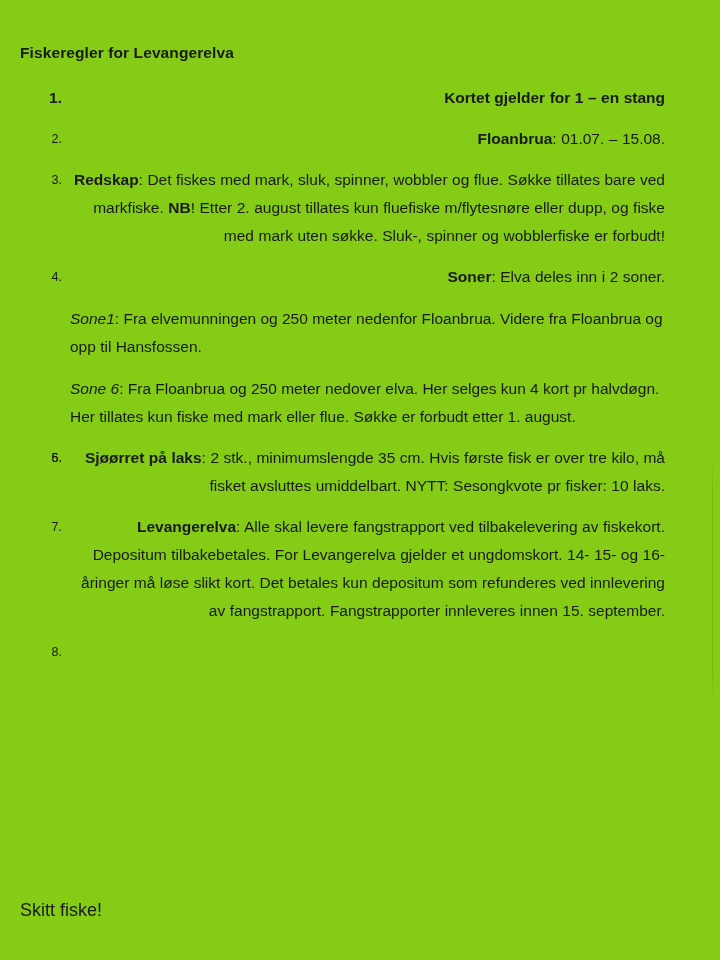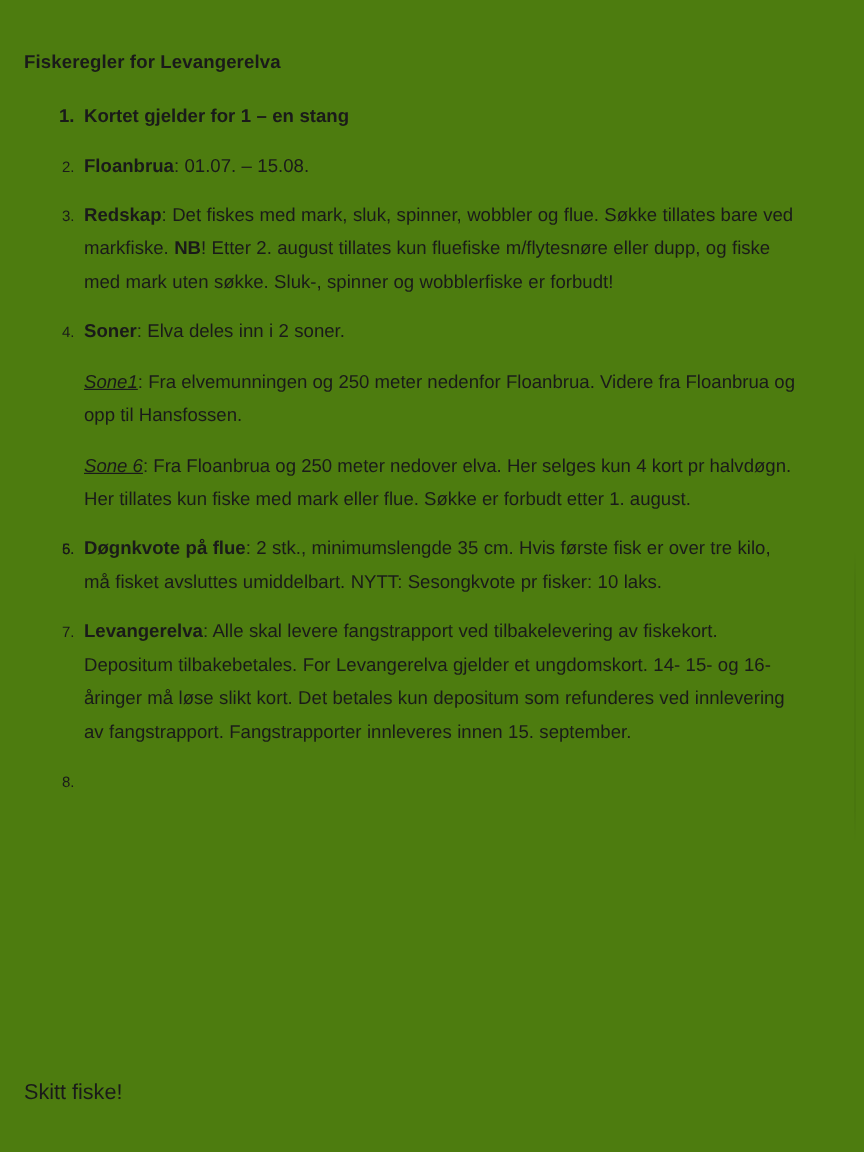--- a/index.html
+++ b/index.html
@@ -14,21 +14,21 @@
     overflow: hidden;
     font-family: "Liberation Sans", "DejaVu Sans", sans-serif;
     color: #1a1a1a;
     position: relative;
     -webkit-font-smoothing: antialiased;
   }
 
   .page {
     position: absolute;
     inset: 0;
-    background: #4d7c0f;
+    background: #84cc16;
   }
 
   
   .scan-line {
     position: absolute;
     left: 712px;
     top: 458px;
     width: 1px;
     height: 245px;
     background: linear-gradient(to bottom,
@@ -75,36 +75,35 @@
   }
 
   .rule.first .rule-num {
     font-size: 15.5px;
     font-weight: bold;
   }
 
   .rule-body {
     font-size: 15.5px;
     line-height: 28px;
-    text-align: left;
+    text-align: right;
     word-spacing: 0.2px;
   }
 
   .rule.first .rule-body { font-weight: bold; }
 
   .sub-para {
     margin-top: 14px;
     font-size: 15.5px;
     line-height: 28px;
   }
 
   b, .b { font-weight: bold; }
   .iu {
     font-style: italic;
-    text-decoration: underline;
     font-weight: normal;
   }
 
   .closing {
     position: absolute;
     left: 20px;
     top: 896px;
     font-size: 18px;
     line-height: 28px;
   }
@@ -141,21 +140,21 @@
       <div class="sub-para"><span class="iu">Sone1</span><span>: Fra elvemunningen og 250 meter nedenfor Floanbrua. Videre fra Floanbrua og opp til Hansfossen.</span></div>
       <div class="sub-para"><span class="iu">Sone 6</span><span>: Fra Floanbrua og 250 meter nedover elva. Her selges kun 4 kort pr halvdøgn. Her tillates kun fiske med mark eller flue. Søkke er forbudt etter 1. august.</span></div>
     </div>
 
     <div class="rule">
       <span class="rule-num">5.</span>
     </div>
 
     <div class="rule">
       <span class="rule-num">6.</span>
-      <div class="rule-body"><b class="b">Døgnkvote på flue</b><span>: 2 stk., minimumslengde 35 cm. Hvis første fisk er over tre kilo, må fisket avsluttes umiddelbart. NYTT: Sesongkvote pr fisker: 10 laks.</span></div>
+      <div class="rule-body"><b class="b">Sjøørret på laks</b><span>: 2 stk., minimumslengde 35 cm. Hvis første fisk er over tre kilo, må fisket avsluttes umiddelbart. NYTT: Sesongkvote pr fisker: 10 laks.</span></div>
     </div>
 
     <div class="rule">
       <span class="rule-num">7.</span>
       <div class="rule-body"><b class="b">Levangerelva</b><span>: Alle skal levere fangstrapport ved tilbakelevering av fiskekort. Depositum tilbakebetales. For Levangerelva gjelder et ungdomskort. 14- 15- og 16-åringer må løse slikt kort. Det betales kun depositum som refunderes ved innlevering av fangstrapport. Fangstrapporter innleveres innen 15. september.</span></div>
     </div>
 
     <div class="rule">
       <span class="rule-num">8.</span>
     </div>

